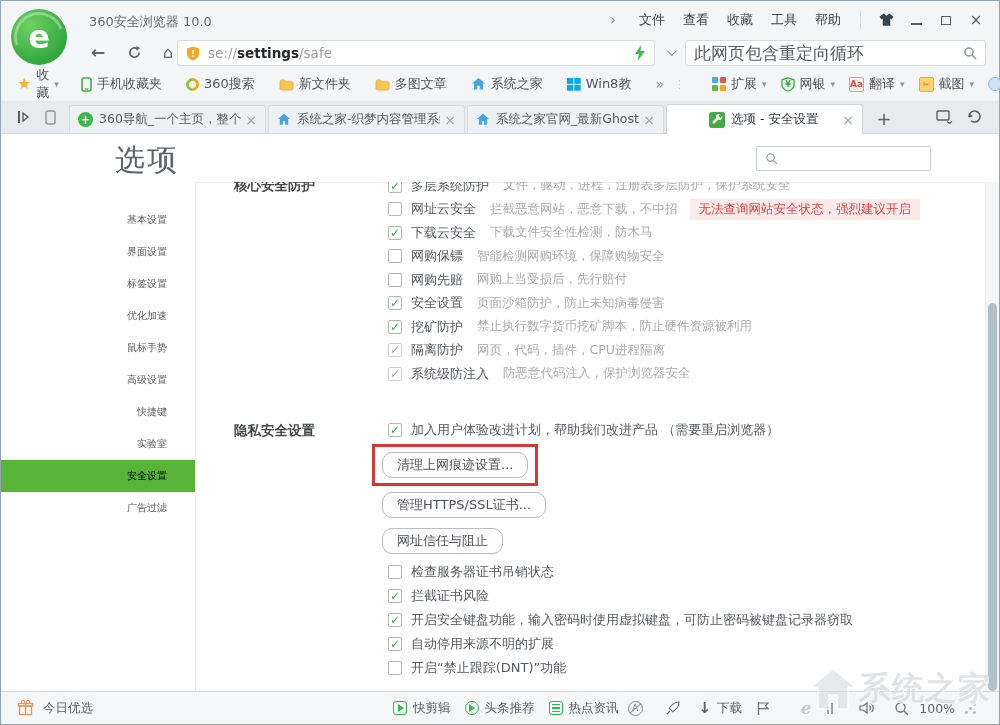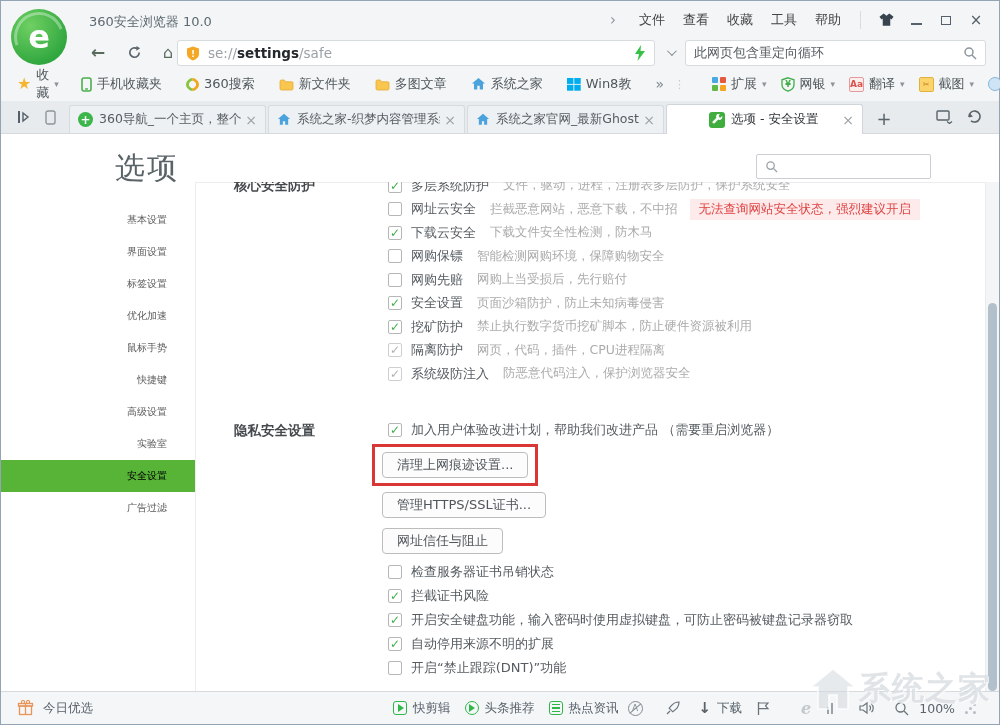--- a/index.html
+++ b/index.html
@@ -31,21 +31,21 @@
 
   
   .addr-row{position:absolute; top:38px; left:0; right:0; height:28px;}
   .nav-btn{position:absolute; top:0; width:30px; height:26px; display:flex; align-items:center; justify-content:center; color:#5a6b5e; font-size:17px;}
   .url-field{position:absolute; left:176px; top:1px; width:478px; height:26px; background:#fff; border:1px solid #d6dbde; border-radius:3px; display:flex; align-items:center; padding:0 8px;}
   .url-text{font-size:13.5px; color:#9aa0a5; margin-left:8px; flex:1; white-space:nowrap; overflow:hidden;}
   .url-text .host{color:#23282c; font-weight:bold;}
   .url-caret{position:absolute; left:660px; top:4px; width:18px; height:18px; display:flex; align-items:center; justify-content:center;}
   .chev-down{width:7px; height:7px; border-right:1.5px solid #868f96; border-bottom:1.5px solid #868f96; transform:rotate(45deg) translateY(-2px);}
   .search-field{position:absolute; left:684px; top:1px; width:301px; height:26px; background:#fff; border:1px solid #d6dbde; border-radius:3px; display:flex; align-items:center; padding:0 8px;}
-  .search-field .q{font-size:13px; color:#555c61; flex:1; white-space:nowrap; overflow:hidden;}
+  .search-field .q{font-size:17px; color:#555c61; flex:1; white-space:nowrap; overflow:hidden;}
 
   
   .bm-bar{position:absolute; top:66px; left:0; right:0; height:34px; display:flex; align-items:center; padding-left:16px; font-size:13px; color:#50575c;}
   .bm-fav{display:flex; align-items:center; margin-right:22px;}
   .bm-item{display:flex; align-items:center; margin-right:24px; white-space:nowrap;}
   .bm-item .ic{margin-right:5px; display:flex;}
   .bm-caret{font-size:9px; color:#8c949a; margin-left:5px;}
   .star-glyph{color:#f5b52e; font-size:16px; line-height:1; margin-right:5px;}
   .ring360{width:13px; height:13px; border-radius:50%; border:3px solid #f0a81f; border-top-color:#8bc53f; border-left-color:#8bc53f; transform:rotate(-45deg);}
   .bm-more{color:#7d868d; font-size:14px; margin-right:10px;}
@@ -71,21 +71,21 @@
   .tab .t-close{flex:none; color:#9aa2a8; font-size:14px; margin-left:4px;}
   .tab.active{background:#fff; height:30px; color:#2f353a; border-color:#cfd5d9; margin-bottom:-1px; z-index:2;padding-left:42px;}
   .fav-circle{width:15px; height:15px; border-radius:50%; background:#3cb54a; color:#fff; font-size:12px; font-weight:bold; display:flex; align-items:center; justify-content:center; line-height:1;}
   .fav-wrench{width:16px; height:16px; border-radius:3px; background:#3fae3f; display:flex; align-items:center; justify-content:center;}
   .tab-new{width:30px; height:26px; margin:0 4px 2px 4px; display:flex; align-items:center; justify-content:center; color:#5a646b; font-size:18px;}
   .ts-right{margin-left:auto; display:flex; align-items:center; padding-right:10px; margin-bottom:4px;}
   .ts-right .ic-btn{width:30px; height:24px; display:flex; align-items:center; justify-content:center; color:#5a646b;}
 
   
   .page{position:absolute; top:133px; left:0; right:0; height:559px; background:#fff;}
-  .page-header{position:absolute; top:8px; left:0; right:0; height:48px; background:#fff;}
+  .page-header{position:absolute; top:0; left:0; right:0; height:48px; background:#fff;}
   .page-title{position:absolute; left:114px; top:6px; font-size:30px; color:#5a6468; letter-spacing:2px;}
   .page-search{position:absolute; left:755px; top:12px; width:175px; height:25px; border:1px solid #c9cfd3; border-radius:2px; background:#fff; display:flex; align-items:center; padding:0 8px;}
   .page-body{position:absolute; top:48px; left:0; right:0; height:511px; overflow:hidden;}
   .pb-topline{position:absolute; top:0; left:195px; right:0; height:1px; background:#ececec;}
 
   .sidebar{position:absolute; left:0; top:0; bottom:0; width:195px; border-right:1px solid #ededed; background:#fff;}
   .sidebar ul{list-style:none; padding-top:22px;}
   .sidebar li{height:32px; line-height:32px; text-align:right; padding-right:28px; font-size:10px; color:#5a5a5a; cursor:pointer;}
   .sidebar li.active{background:var(--accent-green); color:#000000;}
 
@@ -100,21 +100,21 @@
   .sec2 .priv-rows{margin-top:6px;}
   .sec2 .priv-rows .row{height:24px;}
   .cb{width:14px; height:14px; border:1px solid #b6b6b6; border-radius:2px; background:#fff; margin-right:9px; flex:none; display:flex; align-items:center; justify-content:center; font-size:12px; color:transparent;}
   .cb.checked{color:var(--check-green); font-weight:bold;}
   .cb.disabled{border-color:#cfcfcf;}
   .cb.checked.disabled{color:#b0b0b0;}
   .row-label{font-size:13px; color:#555b60; margin-right:14px;}
   .row-desc{font-size:12.5px; color:#ababab;}
   .row-badge{display:inline-block; margin-left:12px; padding:2px 9px; background:#fdeaea; color:var(--badge-red); font-size:12.5px;}
   .join-label{font-size:13px; color:#555b60;}
-  .opt-btn{display:block; height:26px; line-height:24px; padding:0 14px; font-size:13px; color:#4f555a; background:#fcfcfc; border:1px solid #bdbdbd; border-radius:4px; width:fit-content; font-family:inherit;}
+  .opt-btn{display:block; height:26px; line-height:24px; padding:0 14px; font-size:13px; color:#4f555a; background:#fcfcfc; border:1px solid #bdbdbd; border-radius:10px; width:fit-content; font-family:inherit;}
   .red-box{margin:3px 0 0 176px; border:3px solid var(--highlight-red); padding:5px 7px; width:fit-content;}
   .btn2{margin:6px 0 0 186px;}
   .btn3{margin:10px 0 0 186px;}
 
   .scrollbar{position:absolute; right:0; top:0; width:14px; bottom:0; background:#f3f5f6; border-left:1px solid #e9ebec;}
   .scroll-thumb{position:absolute; left:2px; right:2px; top:121px; height:388px; background:#b2c0cc; border-radius:5px;}
 
   
   .statusbar{position:absolute; left:0; right:0; bottom:0; height:33px; background:#f5f6f7; border-top:1px solid #d6dadd; font-size:12.5px; color:#55606a;text-align:center;}
   .sb-left{position:absolute; left:16px; top:0; height:32px; display:flex; align-items:center;}
@@ -390,22 +390,22 @@
     <div class="page-body">
       <div class="pb-topline"></div>
 
       <div class="sidebar">
         <ul>
           <li>基本设置</li>
           <li>界面设置</li>
           <li>标签设置</li>
           <li>优化加速</li>
           <li>鼠标手势</li>
+          <li>高级设置</li>
           <li>快捷键</li>
-          <li>高级设置</li>
           <li>实验室</li>
           <li class="active">安全设置</li>
           <li>广告过滤</li>
         </ul>
       </div>
 
       <div class="content">
 
         <div class="sec sec1">
           <div class="sec-label">核心安全防护</div>

